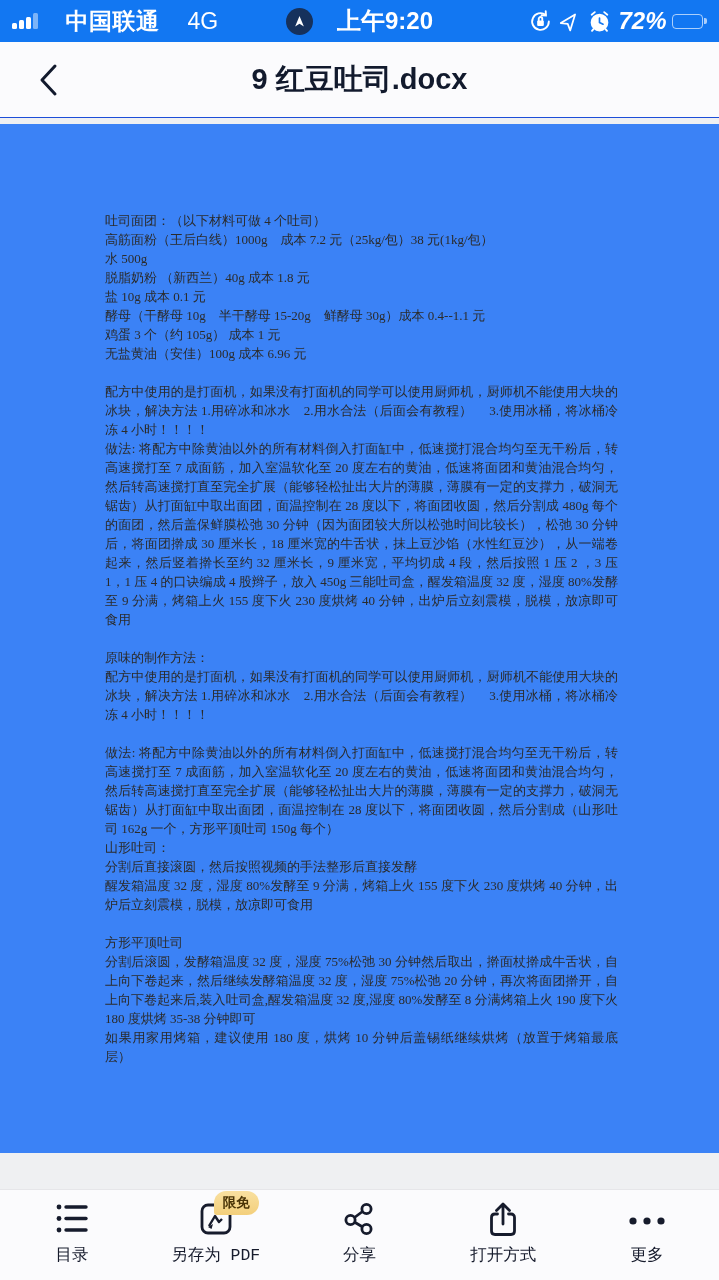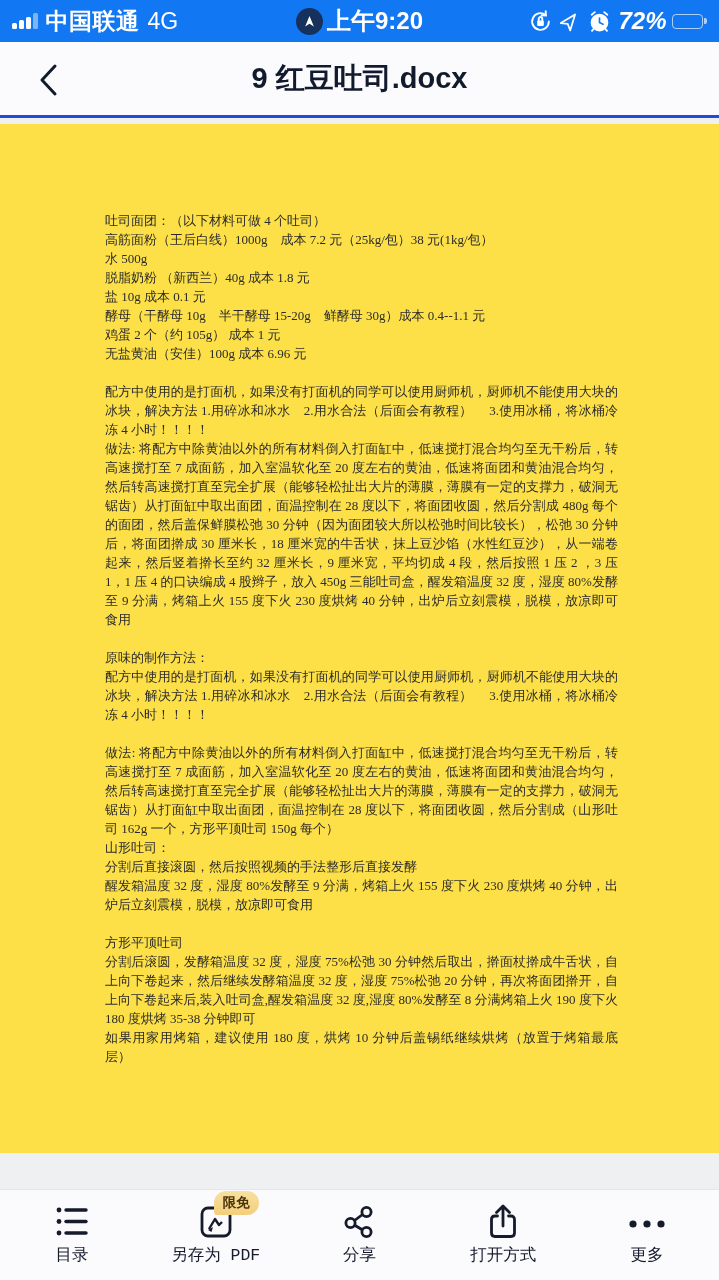--- a/index.html
+++ b/index.html
@@ -9,21 +9,21 @@
     background:#fff; overflow:hidden; position:relative;
     font-family:"Liberation Sans", sans-serif;
   }
 
   
   .status-bar {
     height:42px; background:#1277f2; color:#fff; flex:0 0 auto;
     display:flex; align-items:center; justify-content:space-between;
     padding:0 12px; font-weight:700;
   }
-  .sb-left, .sb-center, .sb-right { display:flex; align-items:center; gap:4px; }
+  .sb-left, .sb-center, .sb-right { display:flex; align-items:center; gap:24px; }
   .sb-left { width:260px; }
   .sb-right { width:260px; justify-content:flex-end; gap:6px;font-style:italic; }
   .sb-carrier { font-size:23px; letter-spacing:.5px; }
   .sb-network { font-size:23px; font-weight:400; margin-left:4px; }
   .sb-time { font-size:24px; }
   .sigbars { display:flex; align-items:flex-end; gap:2.5px; margin-right:4px; }
   .sigbars i { display:block; width:4.5px; background:#fff; border-radius:1.5px; }
   .sigbars i:nth-child(1){height:6px;} .sigbars i:nth-child(2){height:9px;}
   .sigbars i:nth-child(3){height:12.5px;} .sigbars i:nth-child(4){height:16px;opacity:.45;}
   .nav-circle {
@@ -31,50 +31,50 @@
     display:flex; align-items:center; justify-content:center;
   }
   .sb-batt-pct { font-size:24px; font-weight:600; }
   .battery { display:flex; align-items:center; }
   .batt-body { width:31px; height:15px; border:1.6px solid rgba(255,255,255,.65); border-radius:4px; padding:1.5px; }
   .batt-fill { height:100%; width:72%; background:#fff; border-radius:1.5px; }
   .batt-nub { width:2.5px; height:6px; background:rgba(255,255,255,.65); border-radius:0 2px 2px 0; margin-left:1px; }
 
   
   .nav-bar {
-    height:76px; flex:0 0 auto; background:#fbfbfd; border-bottom:3px solid #1d4ed8;
+    height:76px; flex:0 0 auto; background:#fbfbfd; border-bottom:1px solid #1d4ed8;
     display:flex; align-items:center; position:relative;
   }
   .back-btn { position:absolute; left:26px; top:16px; width:44px; height:44px;
     display:flex; align-items:center; justify-content:center; background:none; border:none; cursor:pointer; }
   .nav-title {
     flex:1; text-align:center; font-size:29px; font-weight:700; color:#121a2d;
     white-space:nowrap; overflow:hidden; text-overflow:ellipsis; padding:0 80px;
   }
 
   
   .content { flex:1 1 auto; background:#eff0f2; overflow:hidden; }
   .page {
-    background:#fde047; width:719px; height:1029px; margin-top:6px;
+    background:#3b82f6; width:719px; height:1029px; margin-top:6px;
     padding:87px 101px 0 105px;
     font-family:"Liberation Serif","DejaVu Serif",serif;
     font-size:13px; line-height:19px; color:#2b2b2b; text-align:justify;
   }
   .page p { min-height:19px; }
 
   
   .toolbar {
     height:91px; flex:0 0 auto; background:#fbfbfd; border-top:1px solid #e6e6e9;
     display:flex; align-items:stretch; padding-top:8px;
   }
   .tb-item {
     flex:1; display:flex; flex-direction:column; align-items:center; justify-content:flex-start;
     gap:4px; background:none; border:none; cursor:pointer; position:relative; color:#161b2c;
   }
-  .tb-icon { height:42px; display:flex; align-items:flex-end; justify-content:center; position:relative; }
+  .tb-icon { height:42px; display:flex; align-items:center; justify-content:center; position:relative; }
   .tb-label { font-size:16.5px; color:#161b2c; font-family:Liberation Mono, monospace; }
   .badge {
     position:absolute; top:-7px; left:16px;
     background:linear-gradient(180deg,#f9e0a0,#f3cf7c);
     color:#4a3407; font-size:13.5px; font-weight:700; line-height:1;
     padding:5px 9px 5px 9px; border-radius:12px 12px 12px 3px; white-space:nowrap;
   }
   svg { display:block; }
 </style>
 </head>
@@ -144,21 +144,21 @@
   </div>
 
   <div class="content">
     <div class="page">
       <p>吐司面团：（以下材料可做 4 个吐司）</p>
       <p>高筋面粉（王后白线）1000g　成本 7.2 元（25kg/包）38 元(1kg/包）</p>
       <p>水  500g</p>
       <p>脱脂奶粉 （新西兰）40g  成本 1.8 元</p>
       <p>盐  10g  成本 0.1 元</p>
       <p>酵母（干酵母 10g　半干酵母 15-20g　鲜酵母  30g）成本  0.4--1.1 元</p>
-      <p>鸡蛋 2 个（约 105g）  成本 1 元</p>
+      <p>鸡蛋 3 个（约 105g）  成本 1 元</p>
       <p>无盐黄油（安佳）100g  成本 6.96 元</p>
       <p></p>
       <p>配方中使用的是打面机，如果没有打面机的同学可以使用厨师机，厨师机不能使用大块的冰块，解决方法 1.用碎冰和冰水　2.用水合法（后面会有教程）　 3.使用冰桶，将冰桶冷冻 4 小时！！！！</p>
       <p>做法: 将配方中除黄油以外的所有材料倒入打面缸中，低速搅打混合均匀至无干粉后，转高速搅打至 7 成面筋，加入室温软化至 20 度左右的黄油，低速将面团和黄油混合均匀，然后转高速搅打直至完全扩展（能够轻松扯出大片的薄膜，薄膜有一定的支撑力，破洞无锯齿）从打面缸中取出面团，面温控制在 28 度以下，将面团收圆，然后分割成 480g 每个的面团，然后盖保鲜膜松弛 30 分钟（因为面团较大所以松弛时间比较长），松弛 30 分钟后，将面团擀成 30 厘米长，18 厘米宽的牛舌状，抹上豆沙馅（水性红豆沙），从一端卷起来，然后竖着擀长至约 32 厘米长，9 厘米宽，平均切成 4 段，然后按照 1 压 2 ，3 压 1，1 压 4 的口诀编成 4 股辫子，放入 450g 三能吐司盒，醒发箱温度 32 度，湿度 80%发酵至 9 分满，烤箱上火 155 度下火 230 度烘烤 40 分钟，出炉后立刻震模，脱模，放凉即可食用</p>
       <p></p>
       <p>原味的制作方法：</p>
       <p>配方中使用的是打面机，如果没有打面机的同学可以使用厨师机，厨师机不能使用大块的冰块，解决方法 1.用碎冰和冰水　2.用水合法（后面会有教程）　 3.使用冰桶，将冰桶冷冻 4 小时！！！！</p>
       <p></p>
       <p>做法: 将配方中除黄油以外的所有材料倒入打面缸中，低速搅打混合均匀至无干粉后，转高速搅打至 7 成面筋，加入室温软化至 20 度左右的黄油，低速将面团和黄油混合均匀，然后转高速搅打直至完全扩展（能够轻松扯出大片的薄膜，薄膜有一定的支撑力，破洞无锯齿）从打面缸中取出面团，面温控制在 28 度以下，将面团收圆，然后分割成（山形吐司 162g 一个，方形平顶吐司 150g 每个）</p>
       <p>山形吐司：</p>

